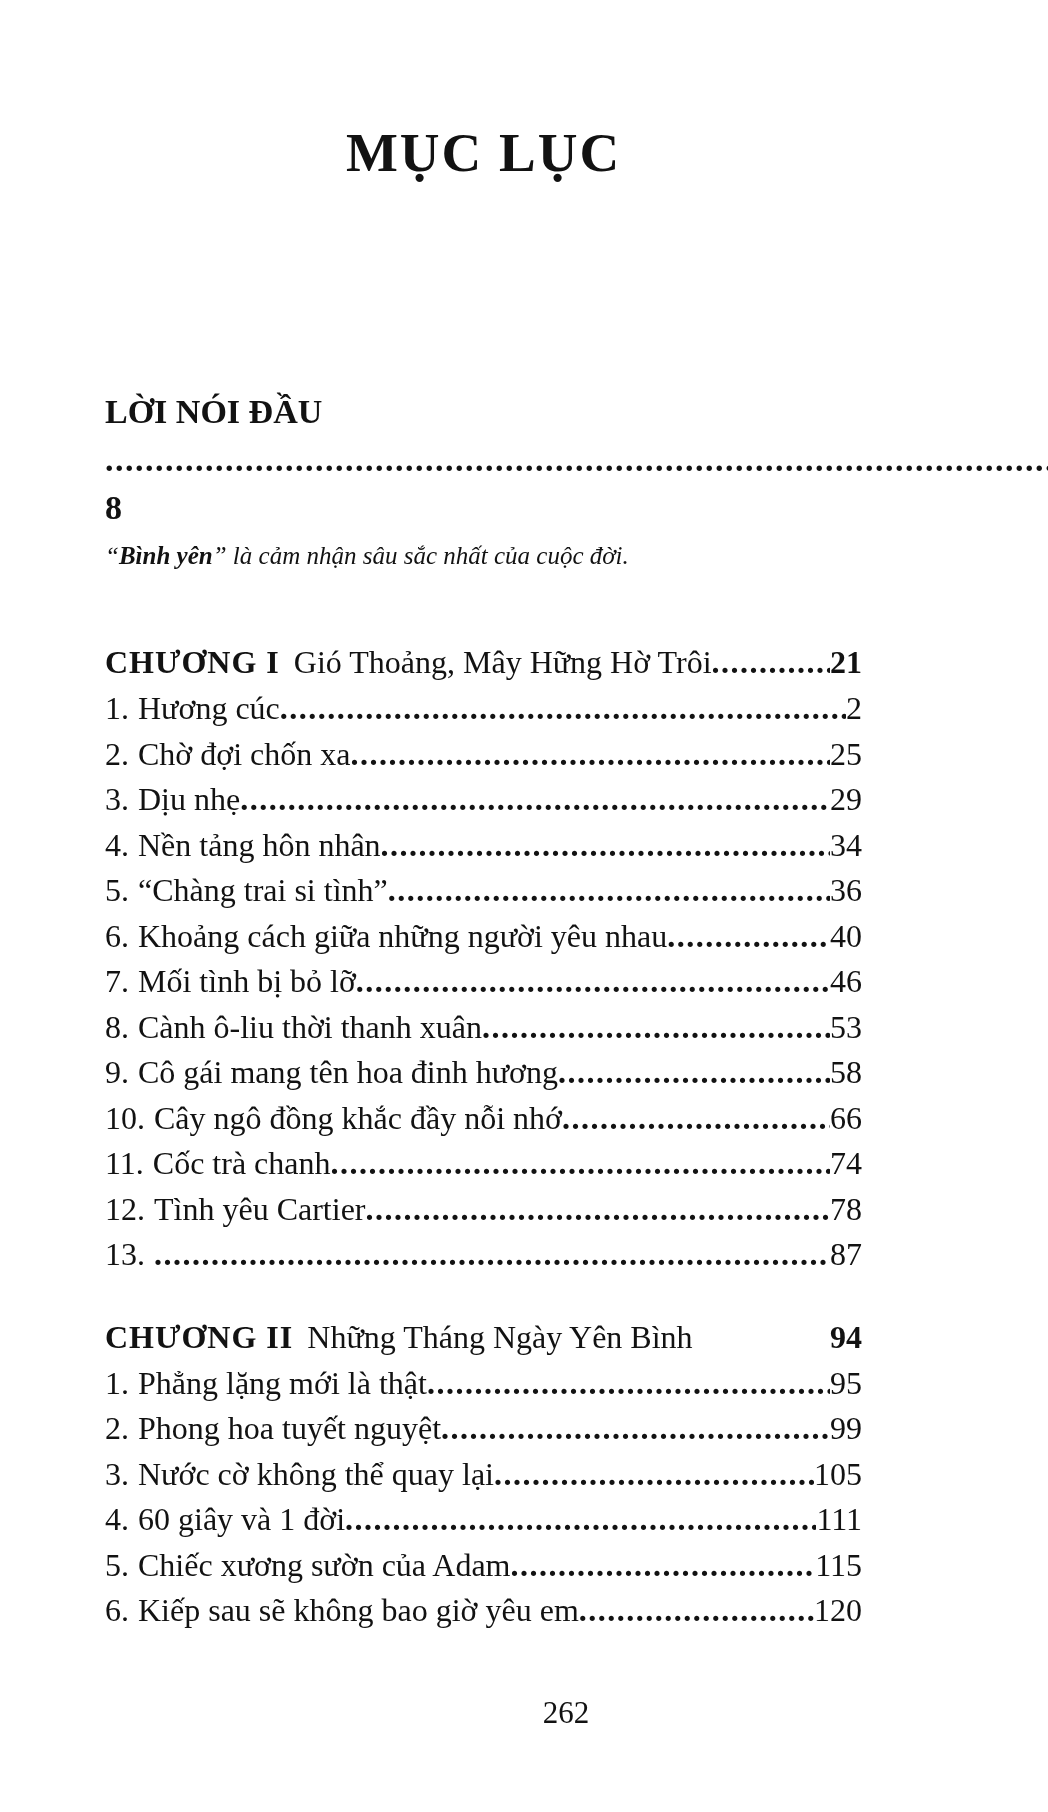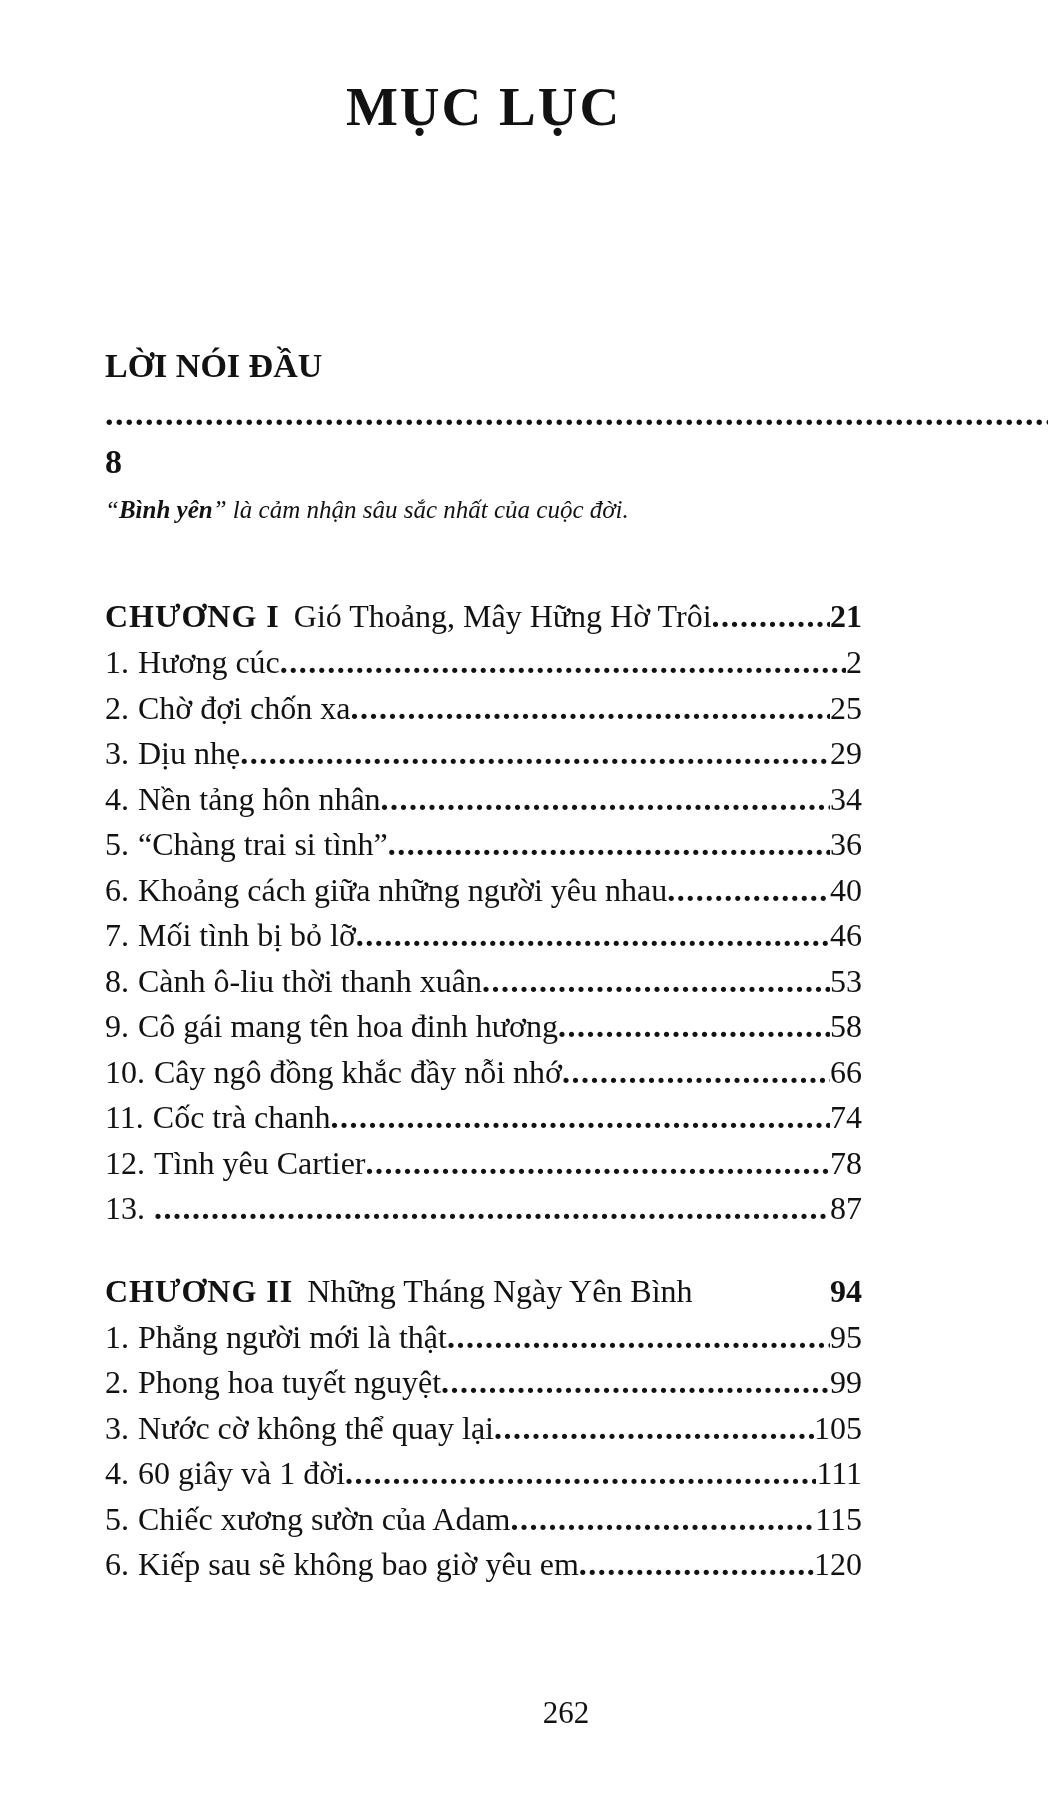--- a/index.html
+++ b/index.html
@@ -13,21 +13,21 @@
     position: relative;
     overflow: hidden;
     font-family: "Liberation Serif", "DejaVu Serif", serif;
     color: #121212;
   }
   .content {
     position: absolute;
     top: 0;
     left: 105px;
     width: 757px; 
-    padding-top: 72px;
+    padding-top: 118px;
   }
   .doc-title {
     margin: 0;
     text-align: center;
     font-size: 55px;
     font-weight: 700;
     letter-spacing: 2px;
     line-height: 70px;
   }
   .row {
@@ -183,21 +183,21 @@
 
   <div class="row chapter-heading chapter-2">
     <span class="chapter-label">CHƯƠNG II</span>
     <span>Những Tháng Ngày Yên Bình</span>
     <span class="leader blank"></span>
     <span class="pg bold">94</span>
   </div>
 
   <div class="row">
     <span class="num">1.</span>
-    <span>Phẳng người mới là thật</span>
+    <span>Phẳng lặng mới là thật</span>
     <span class="leader"></span>
     <span class="pg">95</span>
   </div>
   <div class="row">
     <span class="num">2.</span>
     <span>Phong hoa tuyết nguyệt</span>
     <span class="leader"></span>
     <span class="pg">99</span>
   </div>
   <div class="row">

